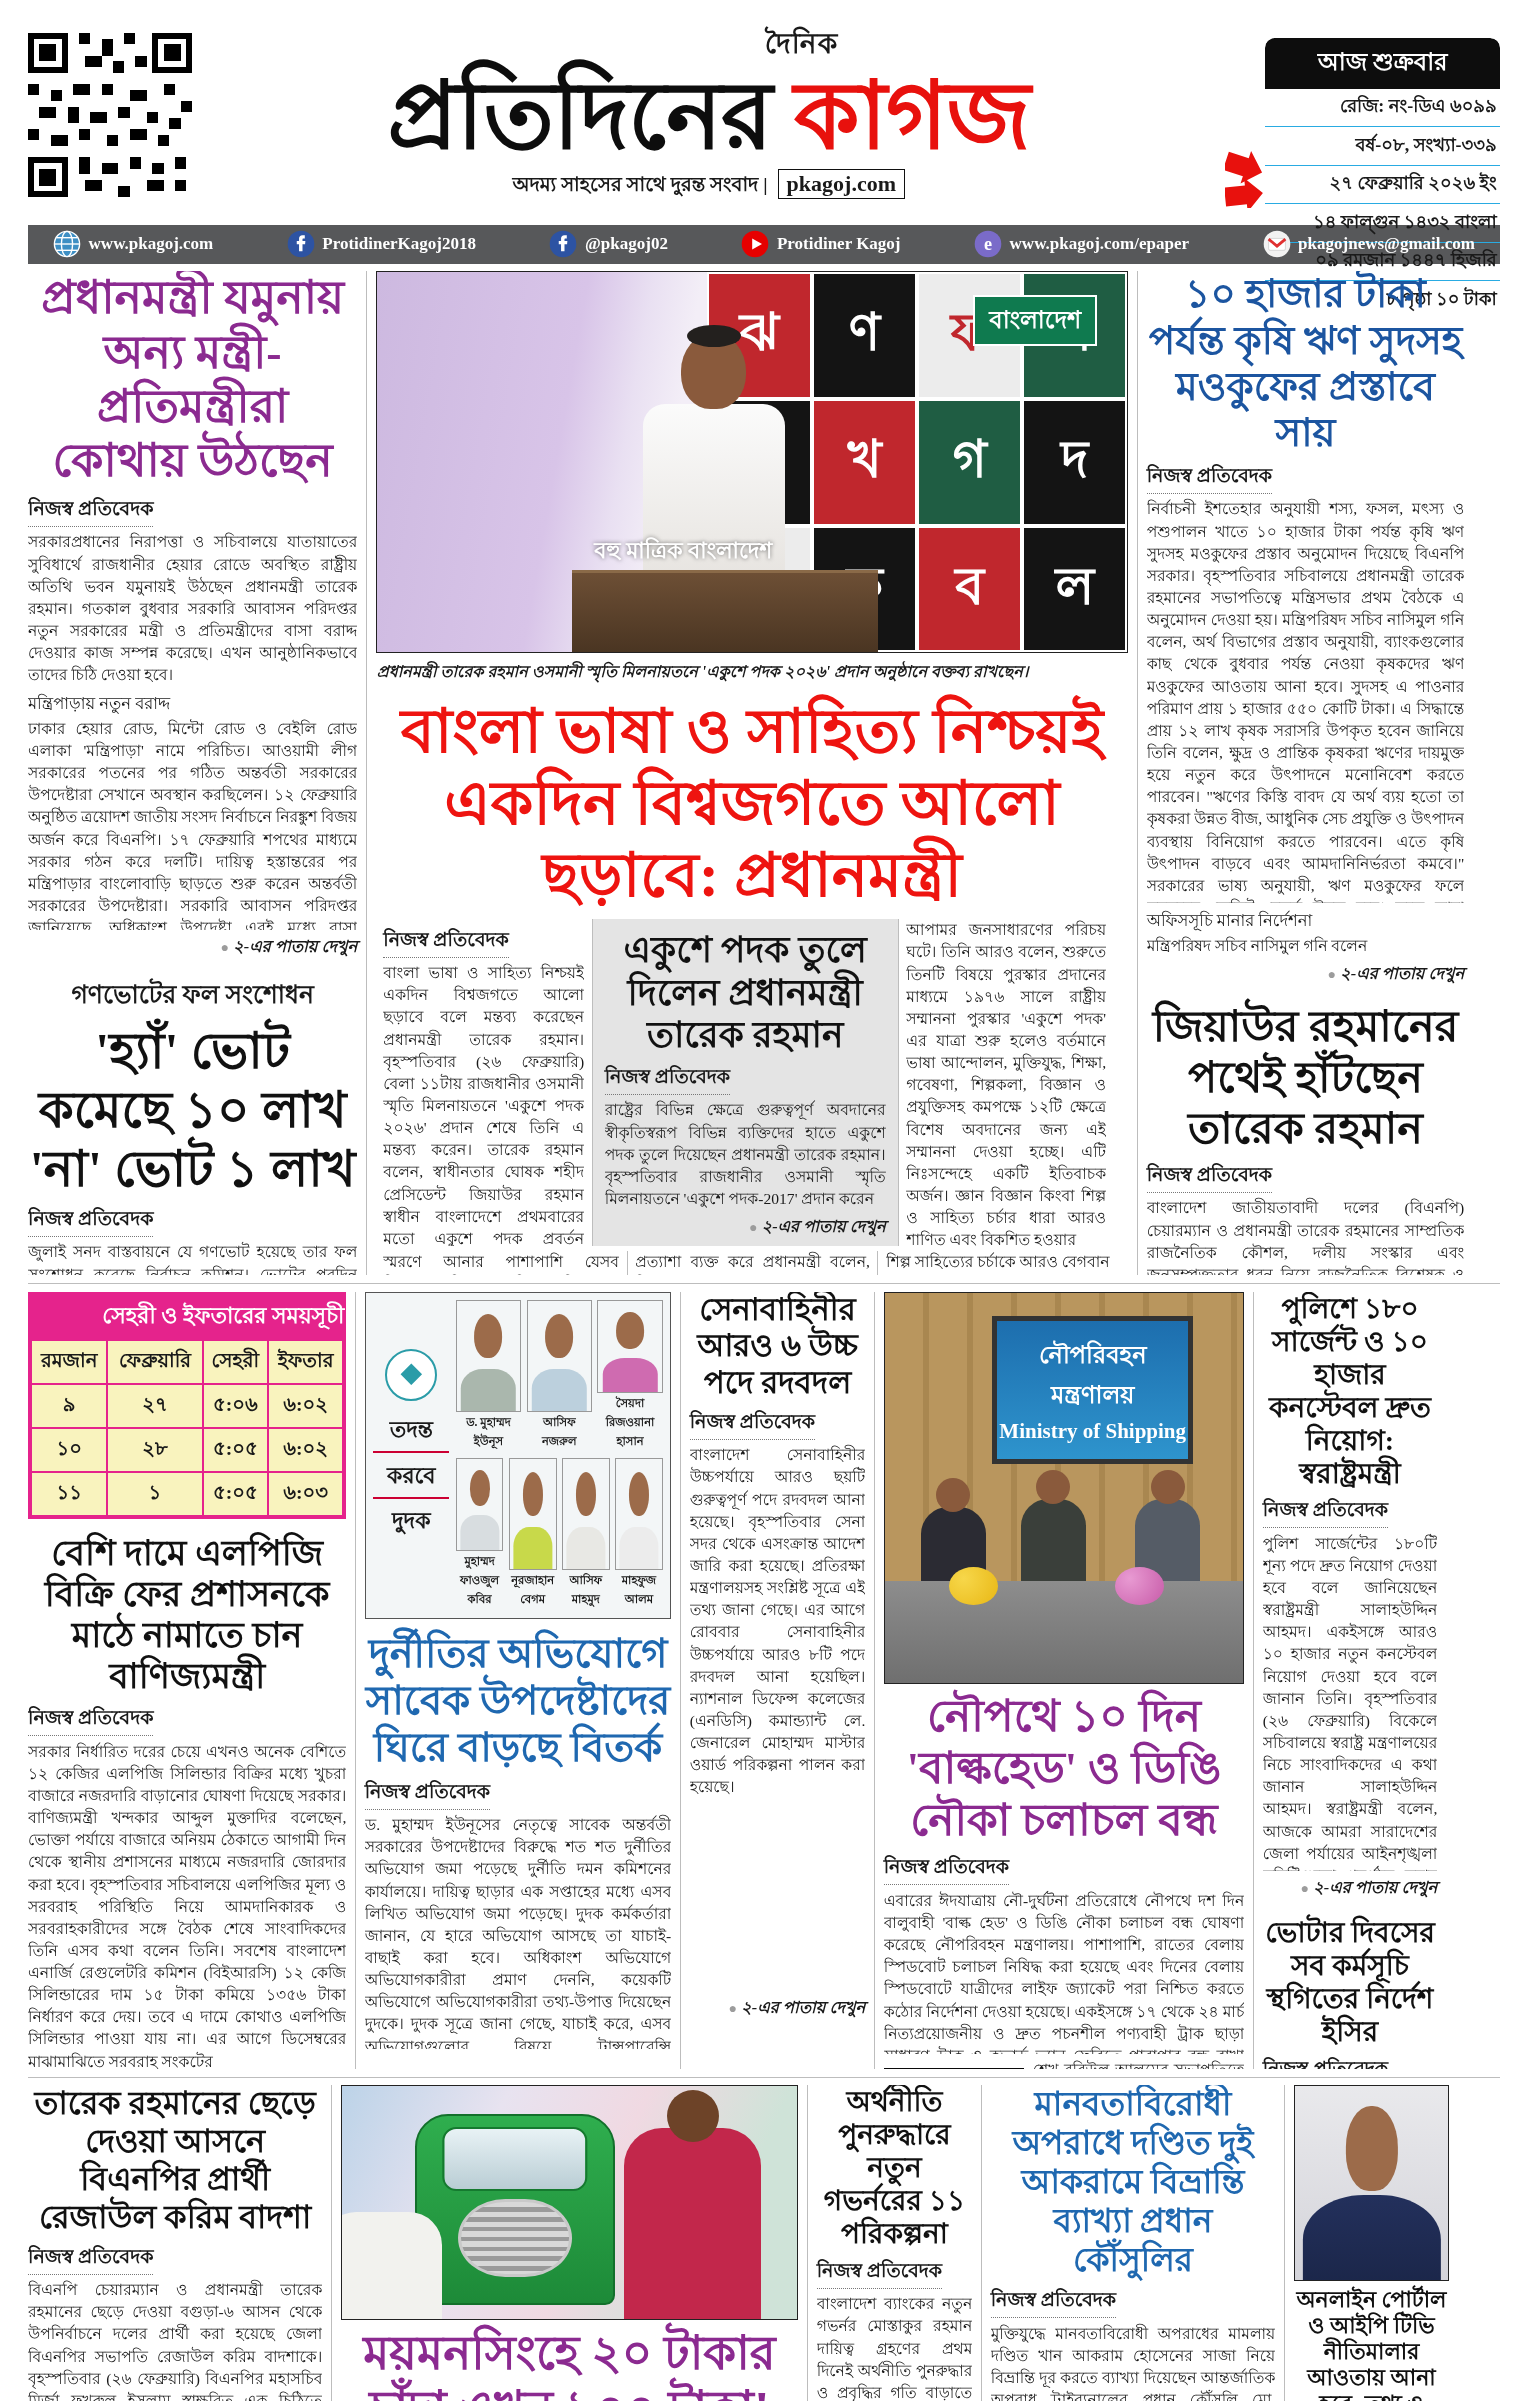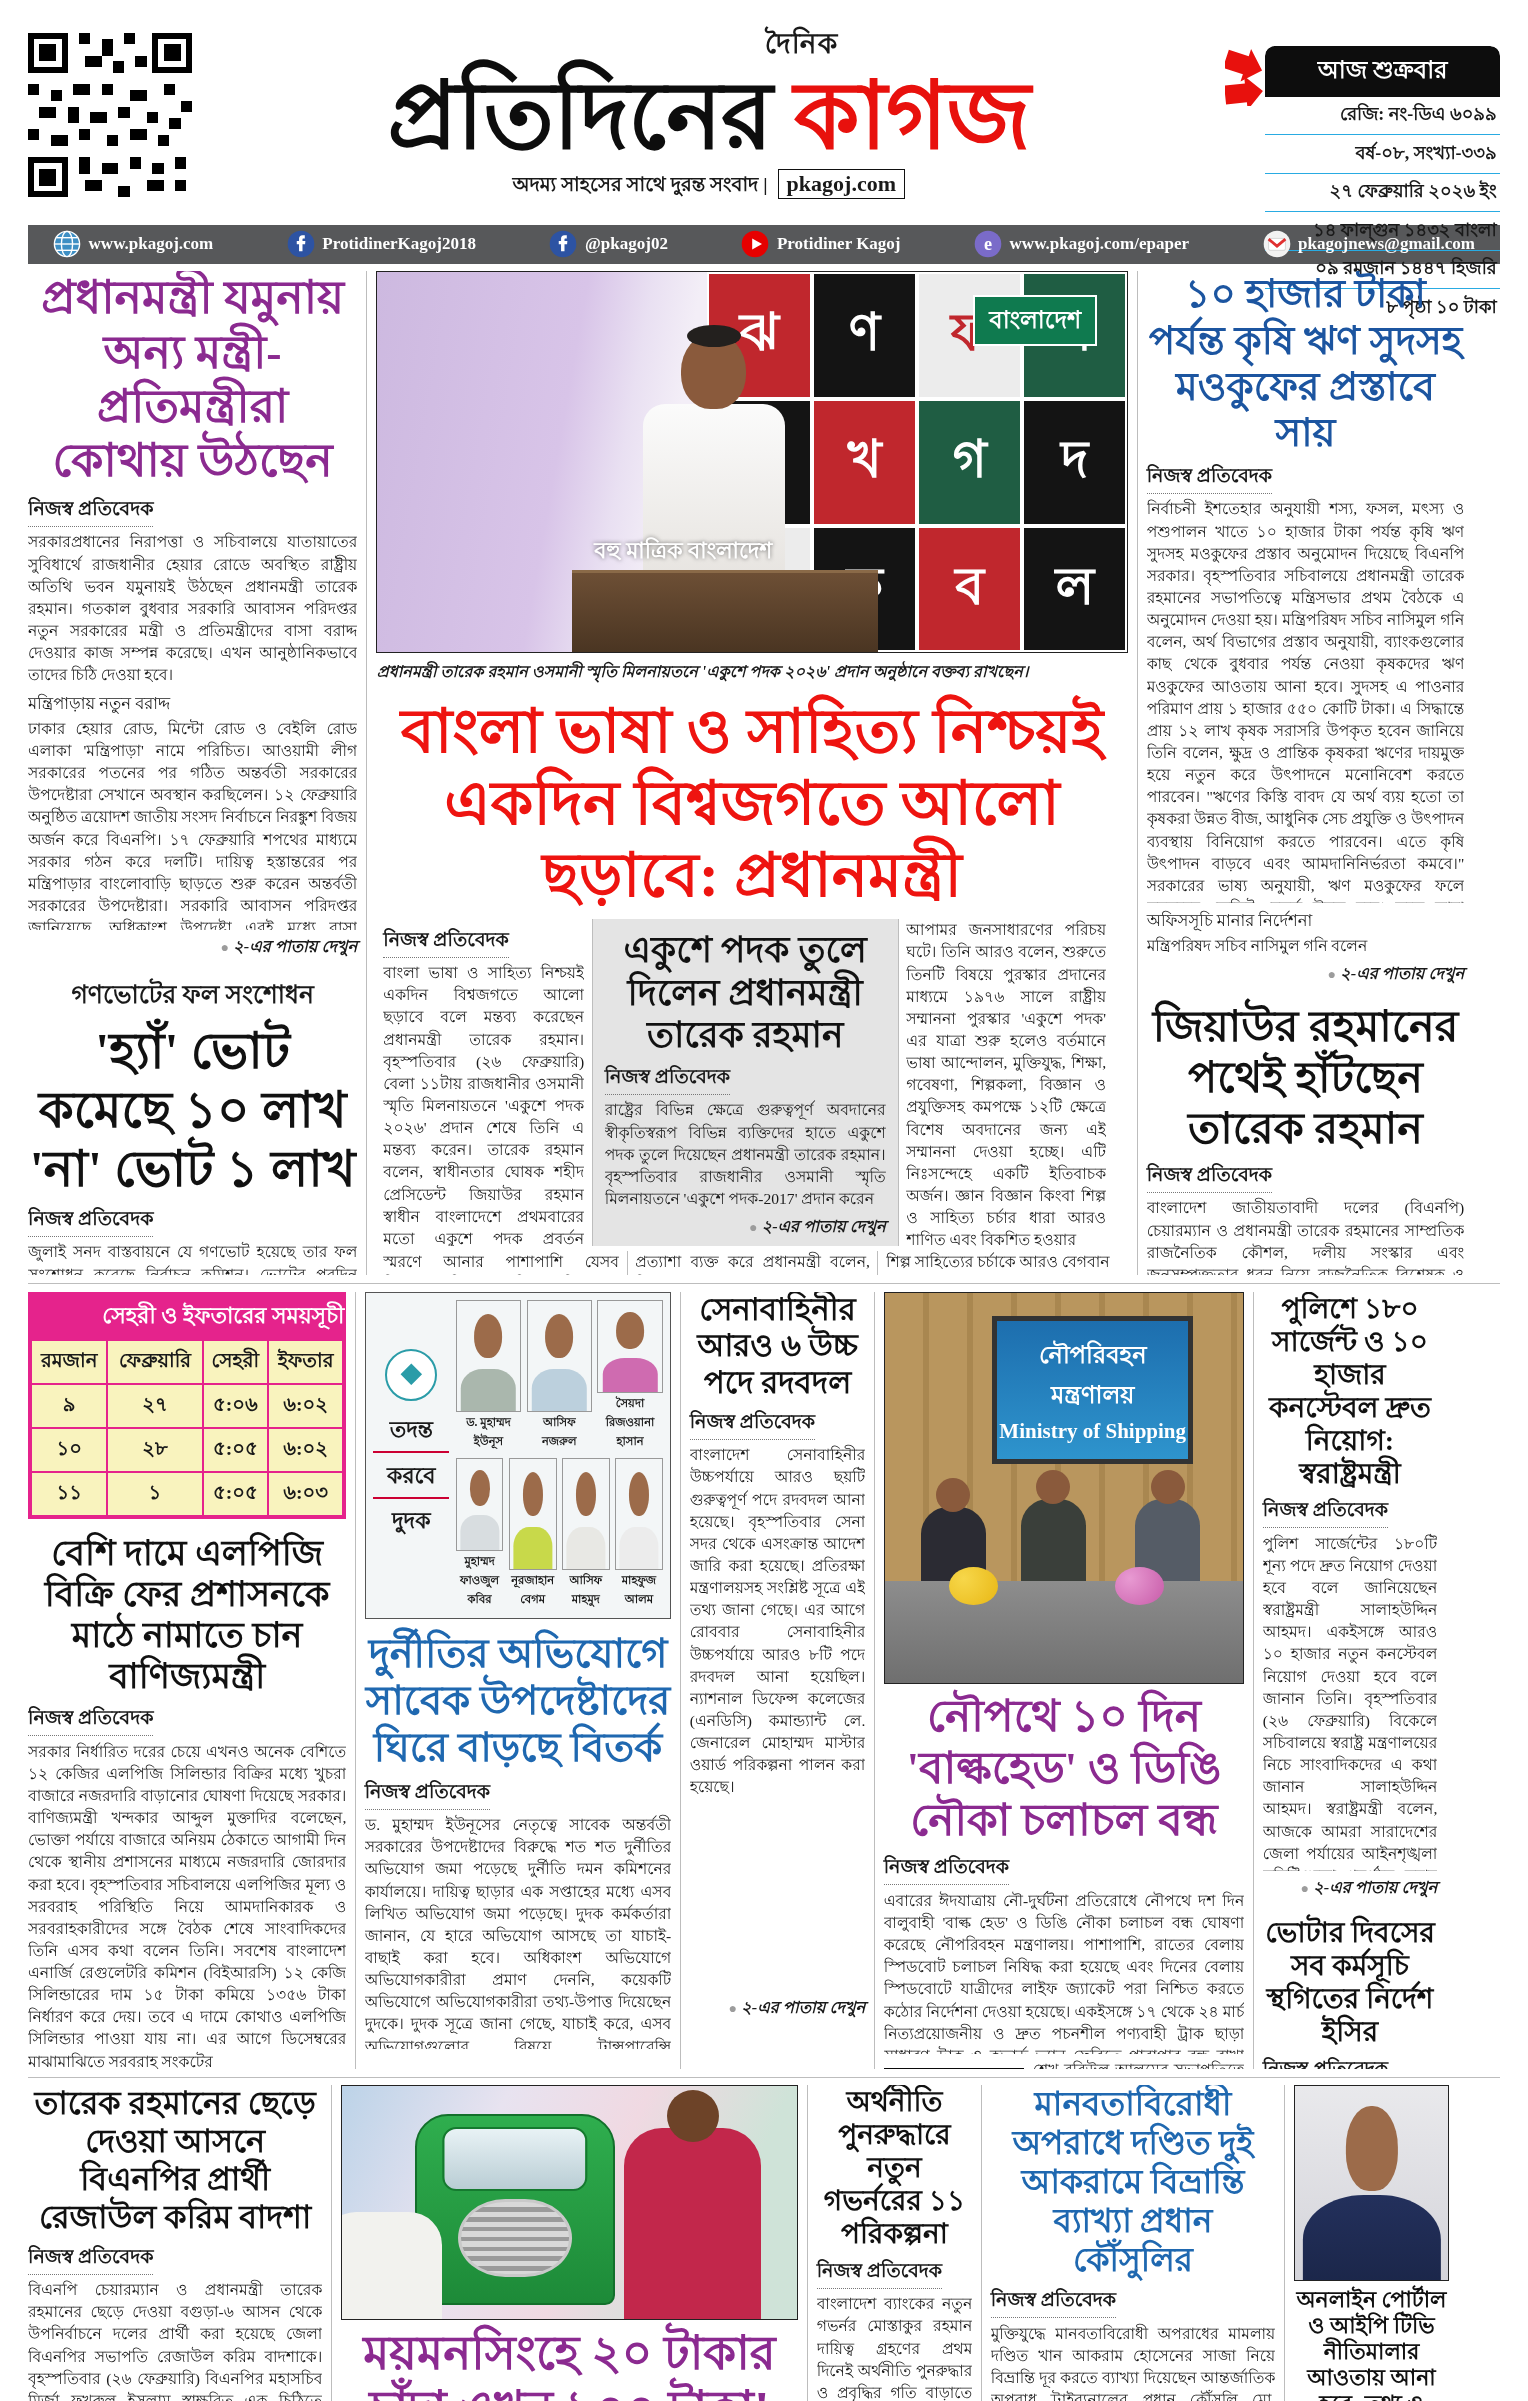--- a/index.html
+++ b/index.html
@@ -9,21 +9,21 @@
   
   .mast { display:flex; align-items:flex-start; gap:16.4px; height:203px; }
   .qr { width:164px; height:164px; flex:0 0 auto; margin-top:14px; }
   .mastmid { flex:1 1 auto; text-align:center; padding-top:3.3px; }
   .daily { font-size:28px; font-weight:bold; text-align:center; margin-left:186px; letter-spacing:1.1px; }
   .wordmark { font-size:94px; font-weight:900; line-height:1.02; letter-spacing:-1.1px; }
   .wordmark .blk { color:#0d0d0d; }
   .wordmark .red { color:#e8110d; }
   .tagline { font-size:19.6px; margin-top:4.4px; font-weight:bold; }
   .sitebox { display:inline-block; border:1.6px solid #111; padding:1.1px 7.6px; font-family:"Liberation Serif", serif; font-weight:900; font-size:22px; margin-left:5.5px; }
-  .datewrap { flex:0 0 auto; display:flex; align-items:flex-start; gap:2px; margin-top:27px; }
+  .datewrap { flex:0 0 auto; display:flex; align-items:center; gap:2px; margin-top:19px; }
   .redarrow { width:38px; height:60px; flex:0 0 auto; }
   .datebox { width:235px; border-radius:9.8px; overflow:hidden; }
   .datebox .dhead { background:#0d0d0d; color:#fff; text-align:center; font-size:24px; font-weight:bold; padding:5.5px 0; border-radius:9.8px 9.8px 0 0; }
   .datebox .dline { text-align:right; font-size:18px; font-weight:bold; padding:3.8px 3.3px 2.7px 0; border-bottom:1.6px solid #29abe2; }
   .datebox .dline:last-child { border-bottom:none; }
 
   
   .social { background:#57585a; height:39px; display:flex; align-items:center; justify-content:space-between; padding:0 25px; margin-top:3.3px; }
   .sitem { display:flex; align-items:center; gap:7.6px; color:#fff; font-weight:bold; font-size:17px; font-family:"Liberation Serif", serif; }
   .sic { width:28px; height:28px; flex:0 0 auto; }

